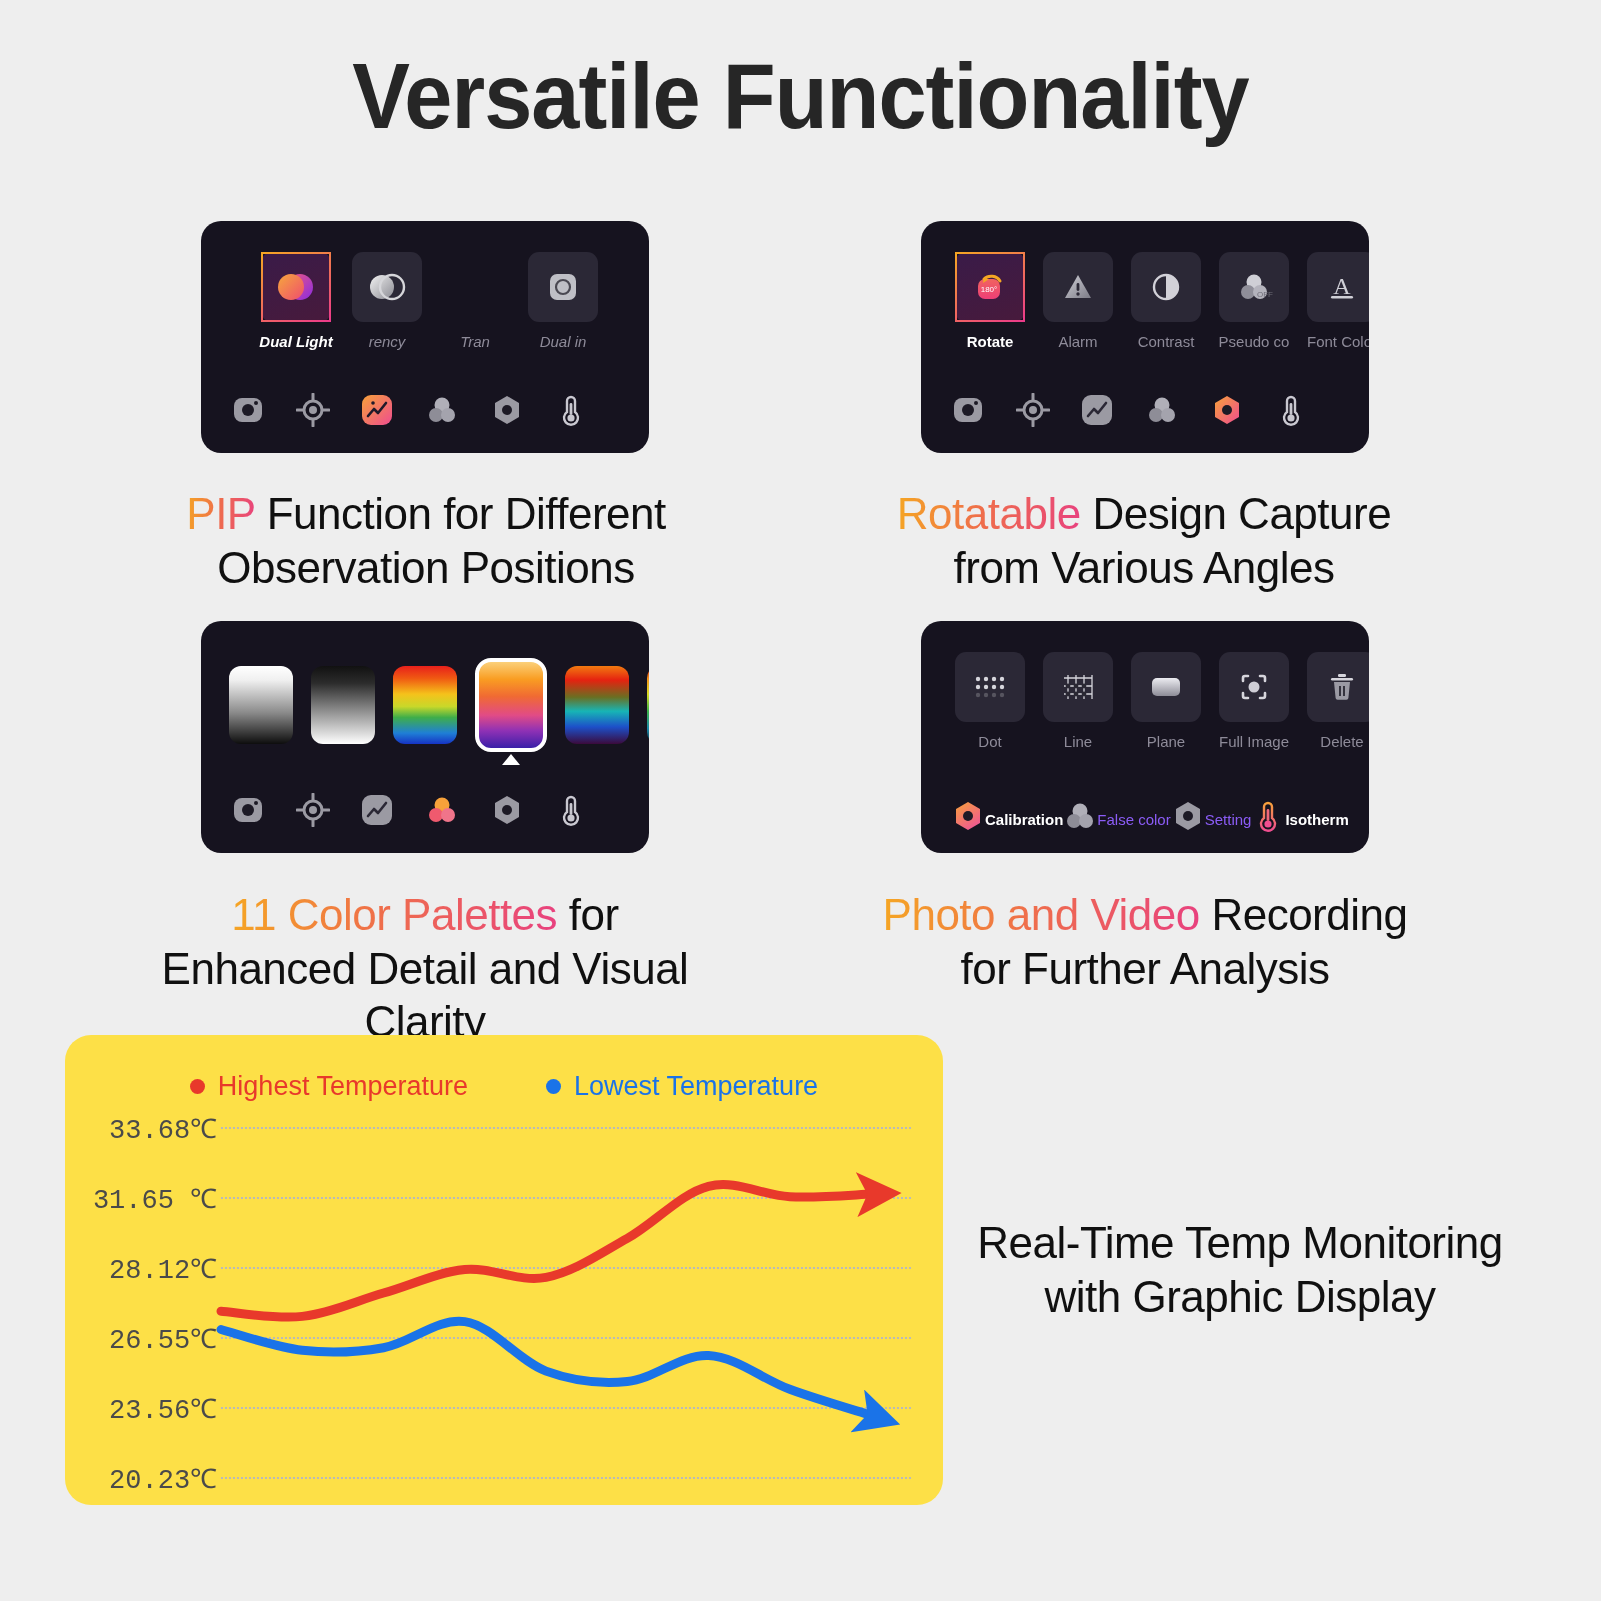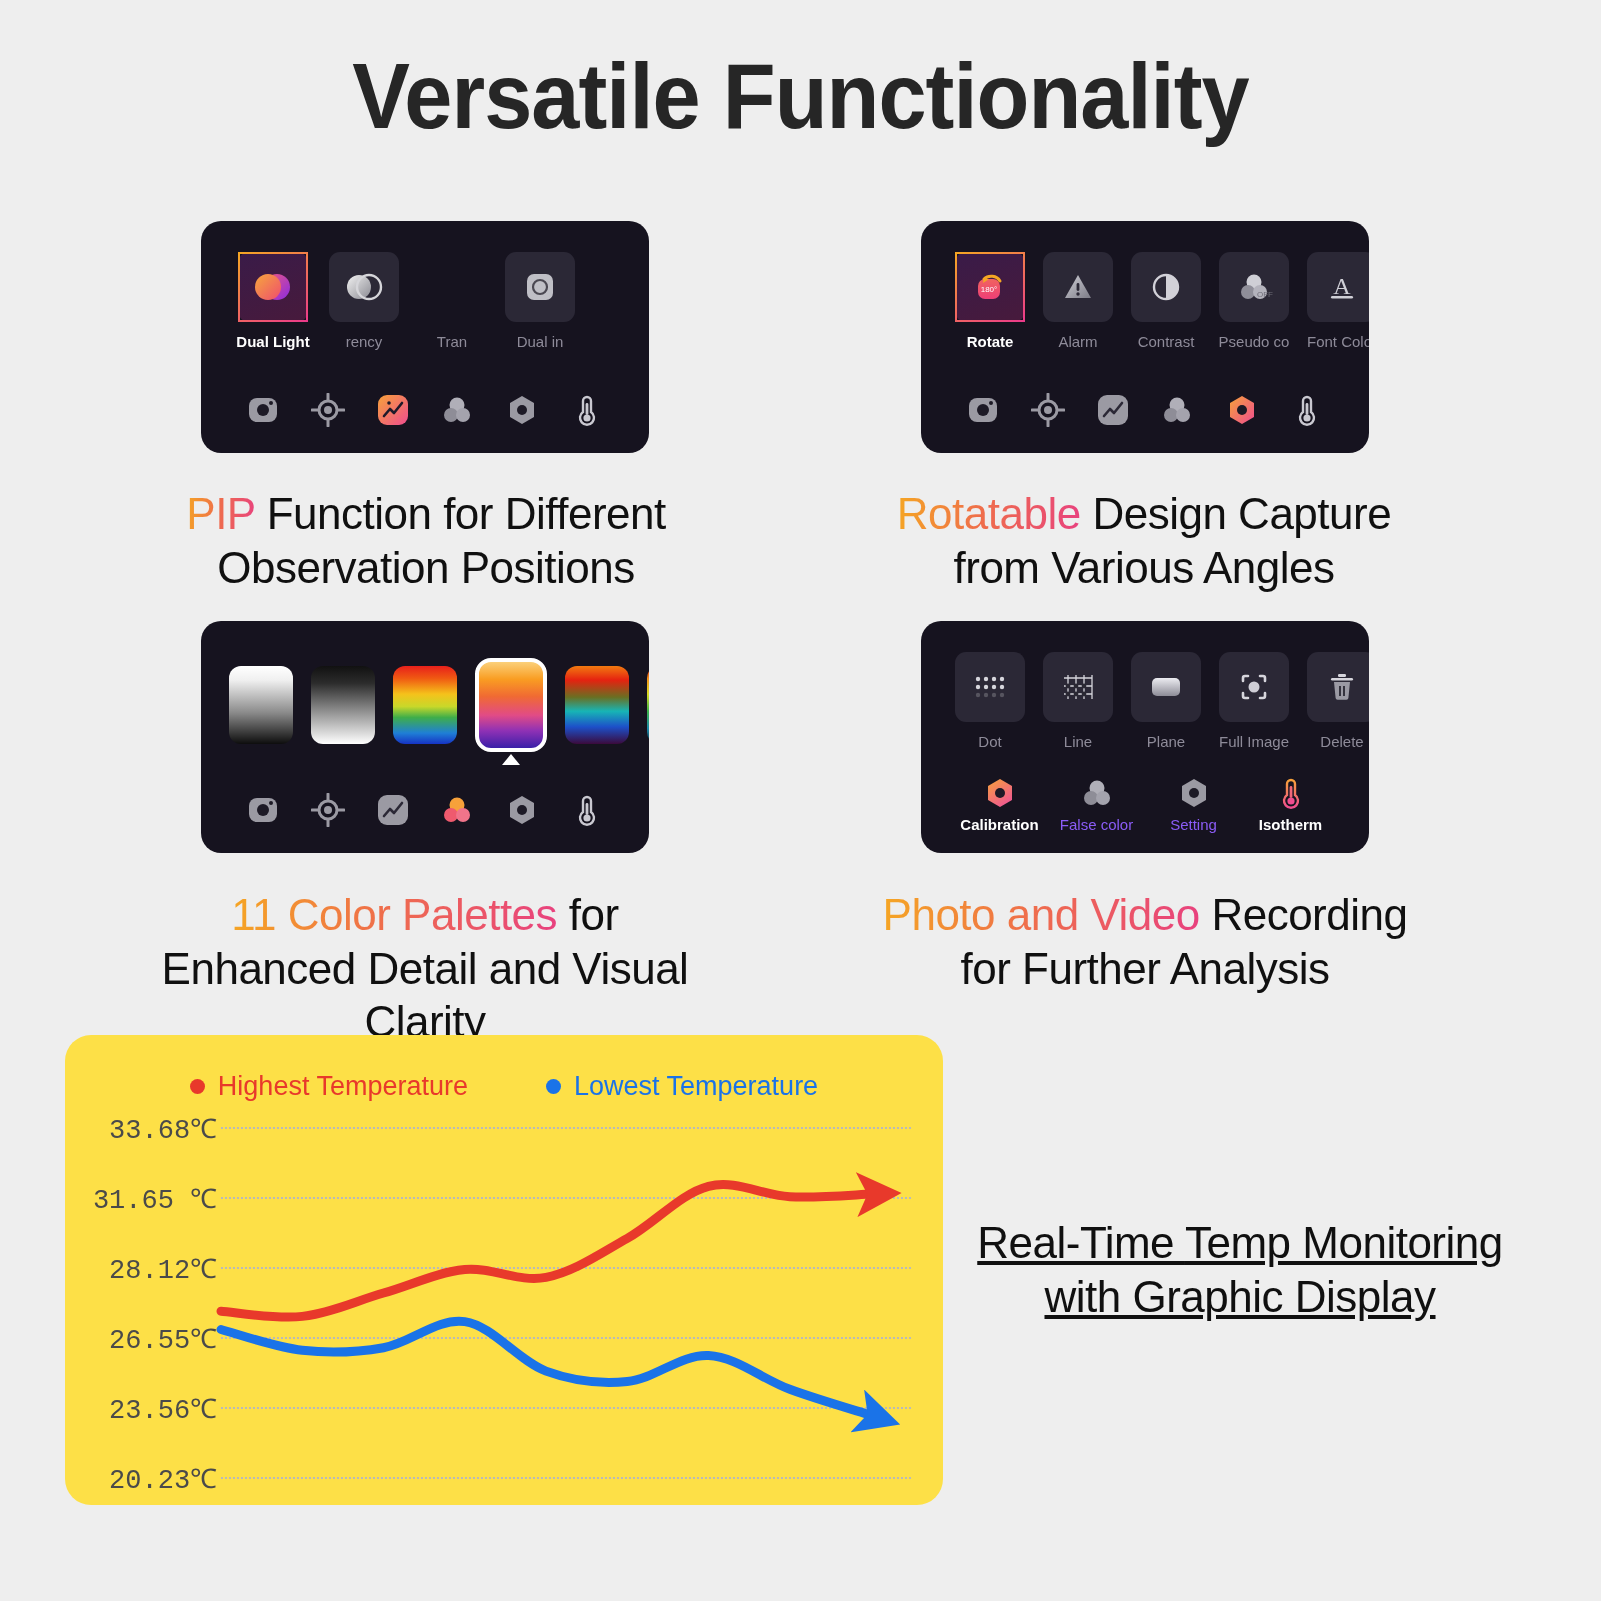--- a/index.html
+++ b/index.html
@@ -33,21 +33,21 @@
   .panel.tr { left: 921px; top: 221px; width: 448px; height: 232px; }
   .panel.bl { left: 201px; top: 621px; width: 448px; height: 232px; }
   .panel.br { left: 921px; top: 621px; width: 448px; height: 232px; }
 
   
   .mode-row {
     display: flex; align-items: flex-start;
     padding: 31px 0 0 0;
     gap: 0;
   }
-  .mode-row.pad-l { padding-left: 25px; }
+  .mode-row.pad-l { padding-left: 48px; font-style: italic; }
   .mode-row.pad-l5 { padding-left: 25px; }
 
   .mode-item {
     display: flex; flex-direction: column; align-items: center;
     flex: 0 0 auto;
   }
   .mode-tile {
     width: 70px; height: 70px; border-radius: 11px;
     background: #2b2836;
     display: flex; align-items: center; justify-content: center;
@@ -69,21 +69,21 @@
   .mode-item.w90 { width: 94px; }
   .mode-item.w88 { width: 88px; }
 
   
   .nav-row {
     position: absolute; left: 0; bottom: 0; width: 100%;
     display: flex; align-items: center;
     padding: 0 30px 26px 30px;
   }
   .nav-row .nav-item {
-    flex: 1 1 0; display: flex; flex-direction: column; align-items: center;
+    flex: 1 1 0; display: flex; flex-direction: row; align-items: center;
   }
   .nav-ico { width: 34px; height: 34px; display:block; }
   .nav-label {
     margin-top: 6px; font-size: 15px; color: #8b5cf6; white-space: nowrap;
   }
   .nav-item.on .nav-label { color: #fff; font-weight: bold; }
 
   
   .pal-row {
     display: flex; align-items: center; gap: 18px;
@@ -116,21 +116,20 @@
     -webkit-text-fill-color: transparent; color: transparent;
   }
   .cap-tl { left: 150px; top: 487px; width: 552px; }
   .cap-tr { left: 868px; top: 487px; width: 552px; }
   .cap-bl { left: 130px; top: 888px; width: 590px; }
   .cap-br { left: 860px; top: 888px; width: 570px; }
   .cap-chart {
     position: absolute; left: 955px; top: 1216px; width: 570px;
     text-align: center; font-size: 44px; line-height: 1.22; color: #101010;
     letter-spacing: -0.5px;
-    text-decoration: underline;
   }
 
   
   .chart-card {
     position: absolute; left: 65px; top: 1035px;
     width: 878px; height: 470px;
     background: #fde047; border-radius: 26px;
   }
   .legend {
     position: absolute; left: 0; top: 36px; width: 100%;

